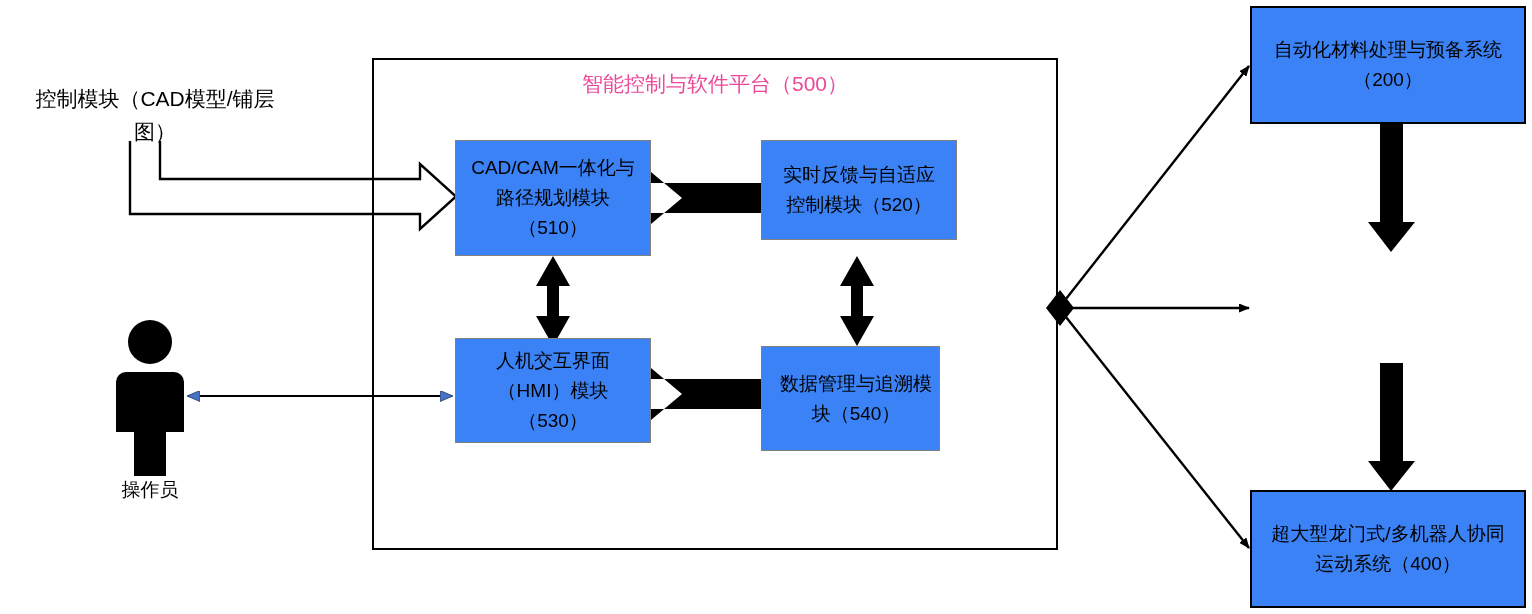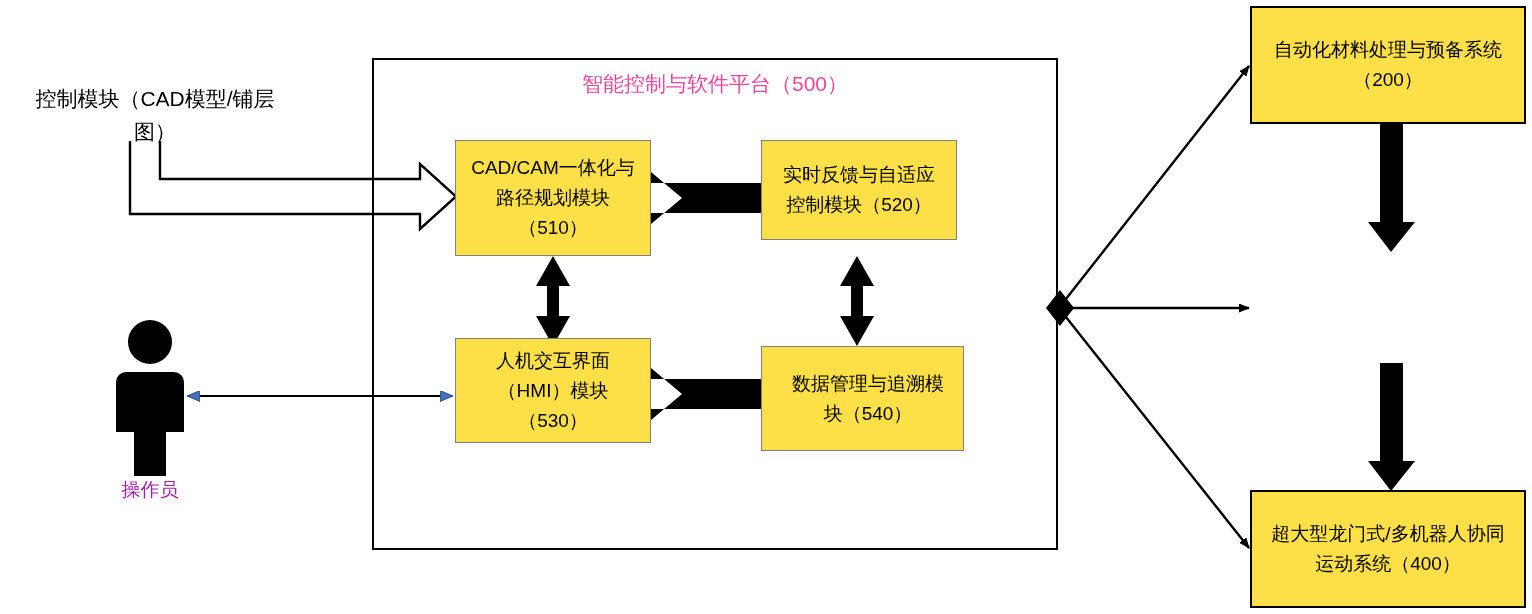--- a/index.html
+++ b/index.html
@@ -20,21 +20,21 @@
   svg.layer {
     position: absolute;
     left: 0;
     top: 0;
     width: 1532px;
     height: 614px;
   }
   .node-box {
     position: absolute;
     box-sizing: border-box;
-    background: #fde047;
+    background: #3b82f6;
     display: flex;
     align-items: center;
     justify-content: center;
     text-align: center;
   }
   .inner-module {
     border: 1px solid #808080;
   }
   .right-system {
     border: 2px solid #000000;
@@ -63,21 +63,21 @@
   .free-text {
     position: absolute;
     color: #000000;
     font-size: 21px;
     line-height: 33px;
     white-space: pre-line;
   }
   .actor-label {
     position: absolute;
     text-align: center;
-    color: #a21caf;
+    color: #000000;
     font-size: 19px;
     line-height: 24px;
   }
   .actor-figure {
     position: absolute;
   }
 </style>
 </head>
 <body>
 
@@ -163,21 +163,21 @@
     <span class="node-label">实时反馈与自适应
 控制模块（520）</span>
   </div>
 
   <div class="node-box inner-module" style="left:455px; top:338px; width:196px; height:105px;">
     <span class="node-label">人机交互界面
 （HMI）模块
 （530）</span>
   </div>
 
-  <div class="node-box inner-module" style="left:761px; top:346px; width:203px; height:105px;padding-left:11px;">
+  <div class="node-box inner-module" style="left:761px; top:346px; width:179px; height:105px;padding-left:11px;">
     <span class="node-label">数据管理与追溯模
 块（540）</span>
   </div>
 
   <div class="node-box right-system" style="left:1250px; top:6px; width:276px; height:118px;">
     <span class="node-label">自动化材料处理与预备系统
 （200）</span>
   </div>
 
 

